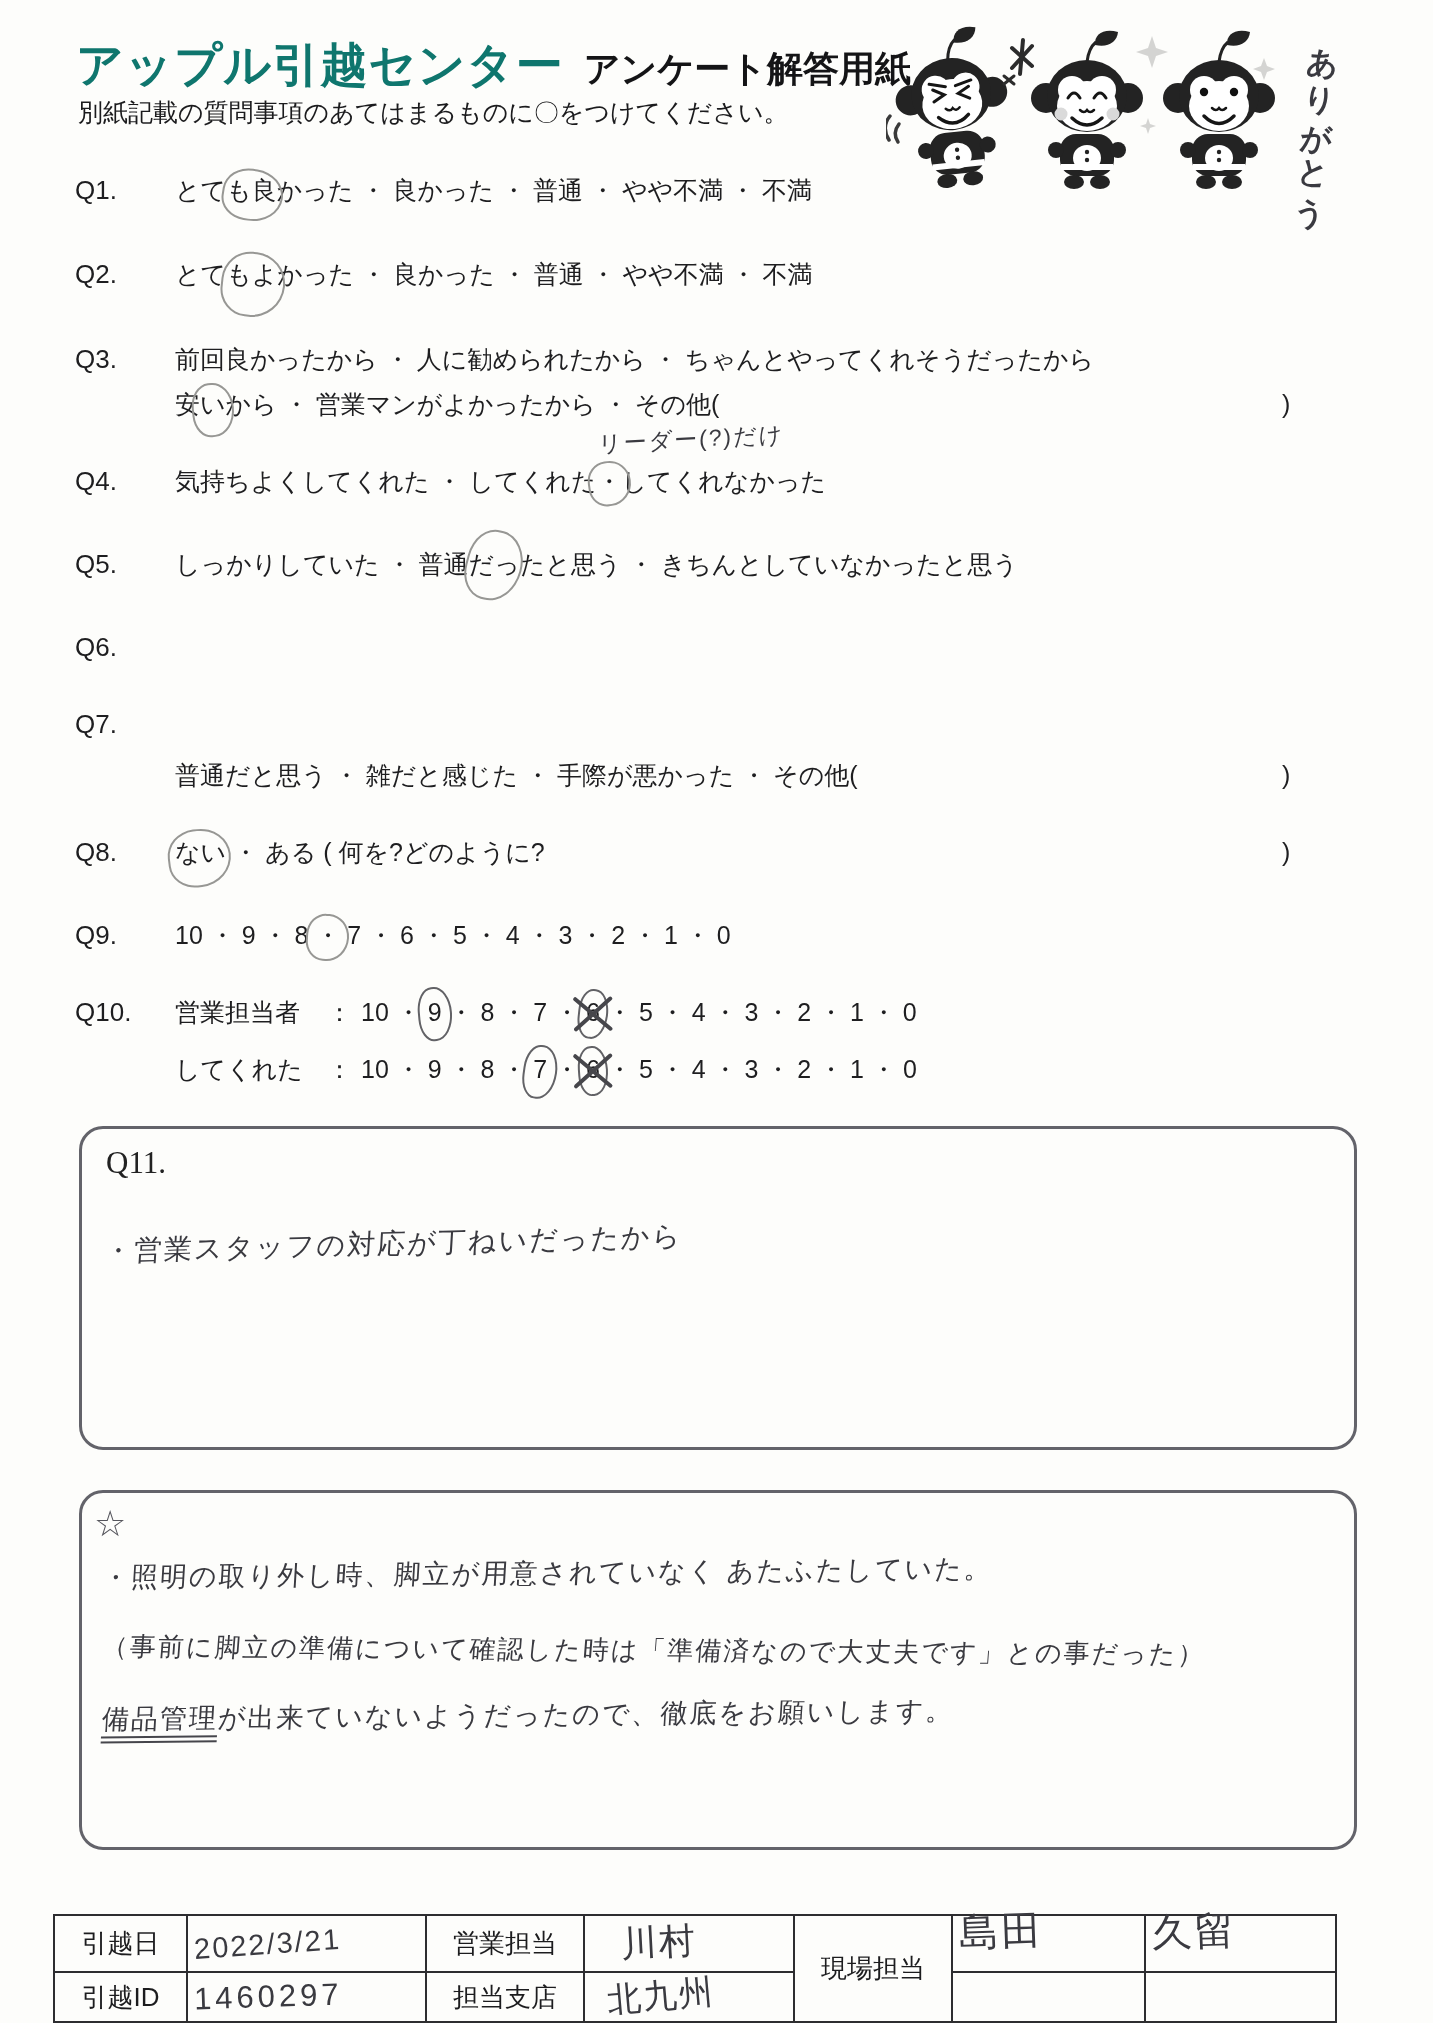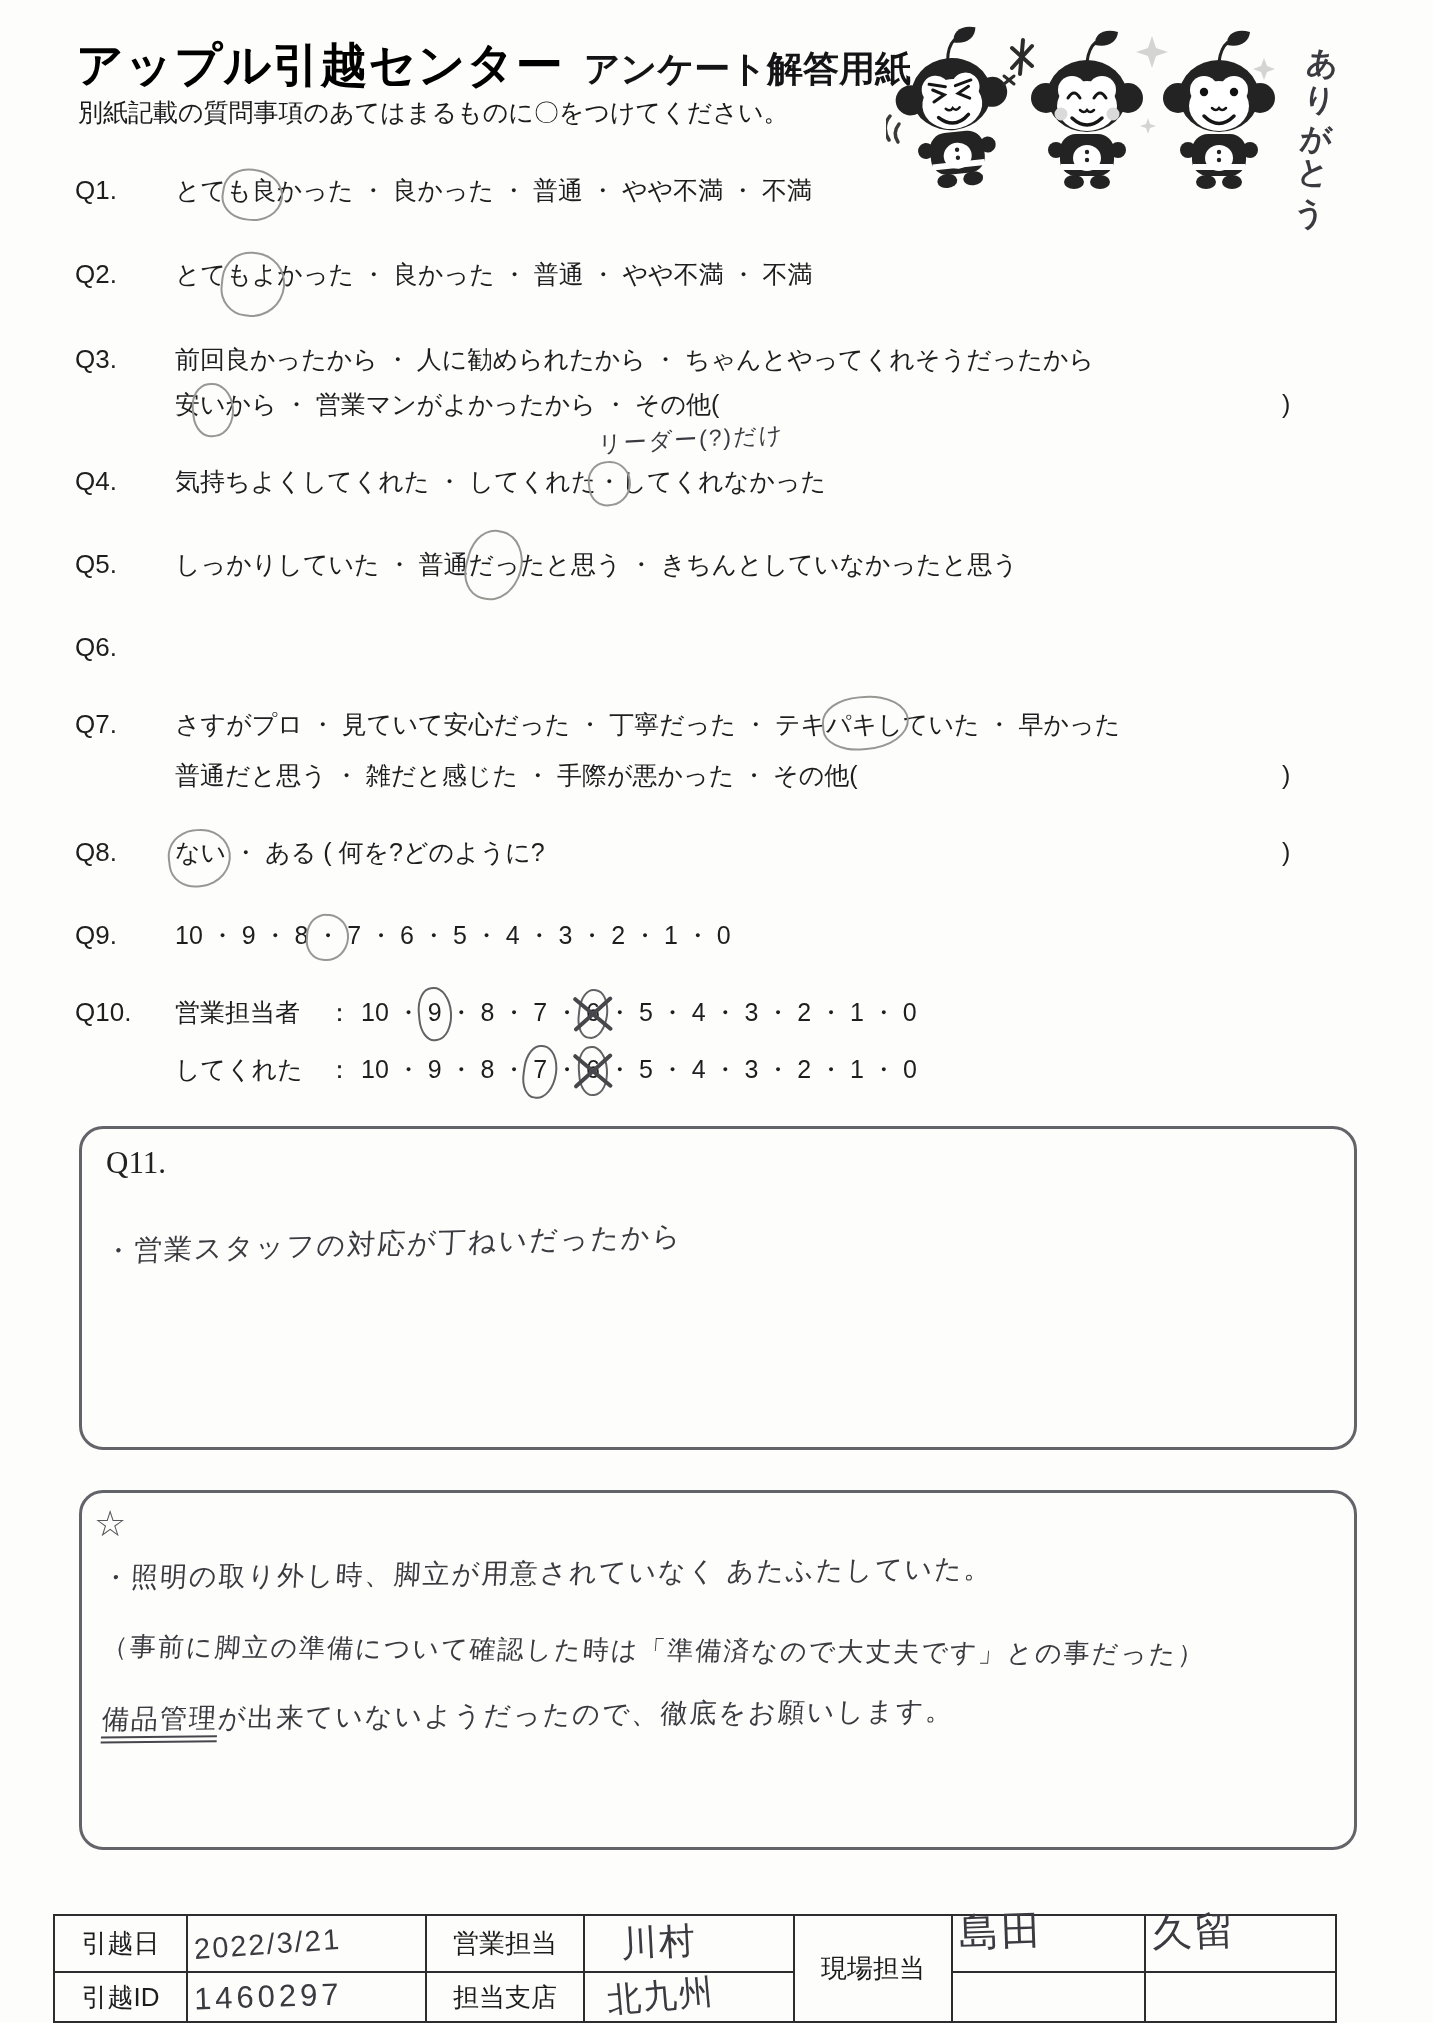--- a/index.html
+++ b/index.html
@@ -3,21 +3,21 @@
 <meta charset="utf-8">
 <style>
   html,body{margin:0;padding:0;}
   body{
     width:1433px;height:2023px;position:relative;overflow:hidden;
     background:#fdfdfb;color:#1d1d1f;
     font-family:"Liberation Sans","DejaVu Sans",sans-serif;
   }
   
   .hd{position:absolute;left:76px;top:34px;display:flex;align-items:baseline;white-space:pre;}
-  .brand{font-size:47px;font-weight:bold;letter-spacing:1px;color:#000000;margin:0;}
+  .brand{font-size:47px;font-weight:bold;letter-spacing:1px;color:#0f766e;margin:0;}
   .form-title{font-size:36px;font-weight:bold;margin-left:20px;color:#141416;}
   .instr{position:absolute;left:78px;top:96px;font-size:25px;margin:0;color:#1b1b1d;}
   
   .mascots{position:absolute;left:886px;top:20px;}
   .arigato{
     position:absolute;left:1296px;top:26px;width:42px;height:190px;
     writing-mode:vertical-rl;font-size:31px;font-weight:bold;color:#26262a;
     transform:rotate(5deg);letter-spacing:3px;
   }
   
@@ -208,21 +208,20 @@
     <span class="qlabel">Q5.</span>
     <span class="qtext"><span>しっかりしていた ・ 普通</span><span class="circ"><span>だっ</span><i class="mark" style="left:-3px;right:-2px;top:-17px;bottom:-20px;transform:rotate(15deg);"></i></span><span>たと思う ・ きちんとしていなかったと思う</span></span>
   </div>
 
   <div class="qrow" style="top:630px">
     <span class="qlabel">Q6.</span>
   </div>
 
   <div class="qrow" style="top:707px">
     <span class="qlabel">Q7.</span>
-    <span class="qtext"><span>さすがプロ ・ 見ていて安心だった ・ 丁寧だった ・ テキ</span><span class="circ"><span>パキし</span><i class="mark" style="left:-4px;right:-6px;top:-11px;bottom:-9px;transform:rotate(-4deg);"></i></span><span>ていた ・ 早かった</span></span>
   </div>
   <div class="qrow" style="top:758px">
     <span class="qlabel"></span>
     <span class="qtext">普通だと思う ・ 雑だと感じた ・ 手際が悪かった ・ その他(</span>
     <span class="close-paren">)</span>
   </div>
 
   <div class="qrow" style="top:835px">
     <span class="qlabel">Q8.</span>
     <span class="qtext"><span class="circ"><span>ない</span><i class="mark" style="left:-7px;right:-5px;top:-6px;bottom:-18px;transform:rotate(-7deg);"></i></span><span> ・ ある ( 何を?どのように?</span></span>

